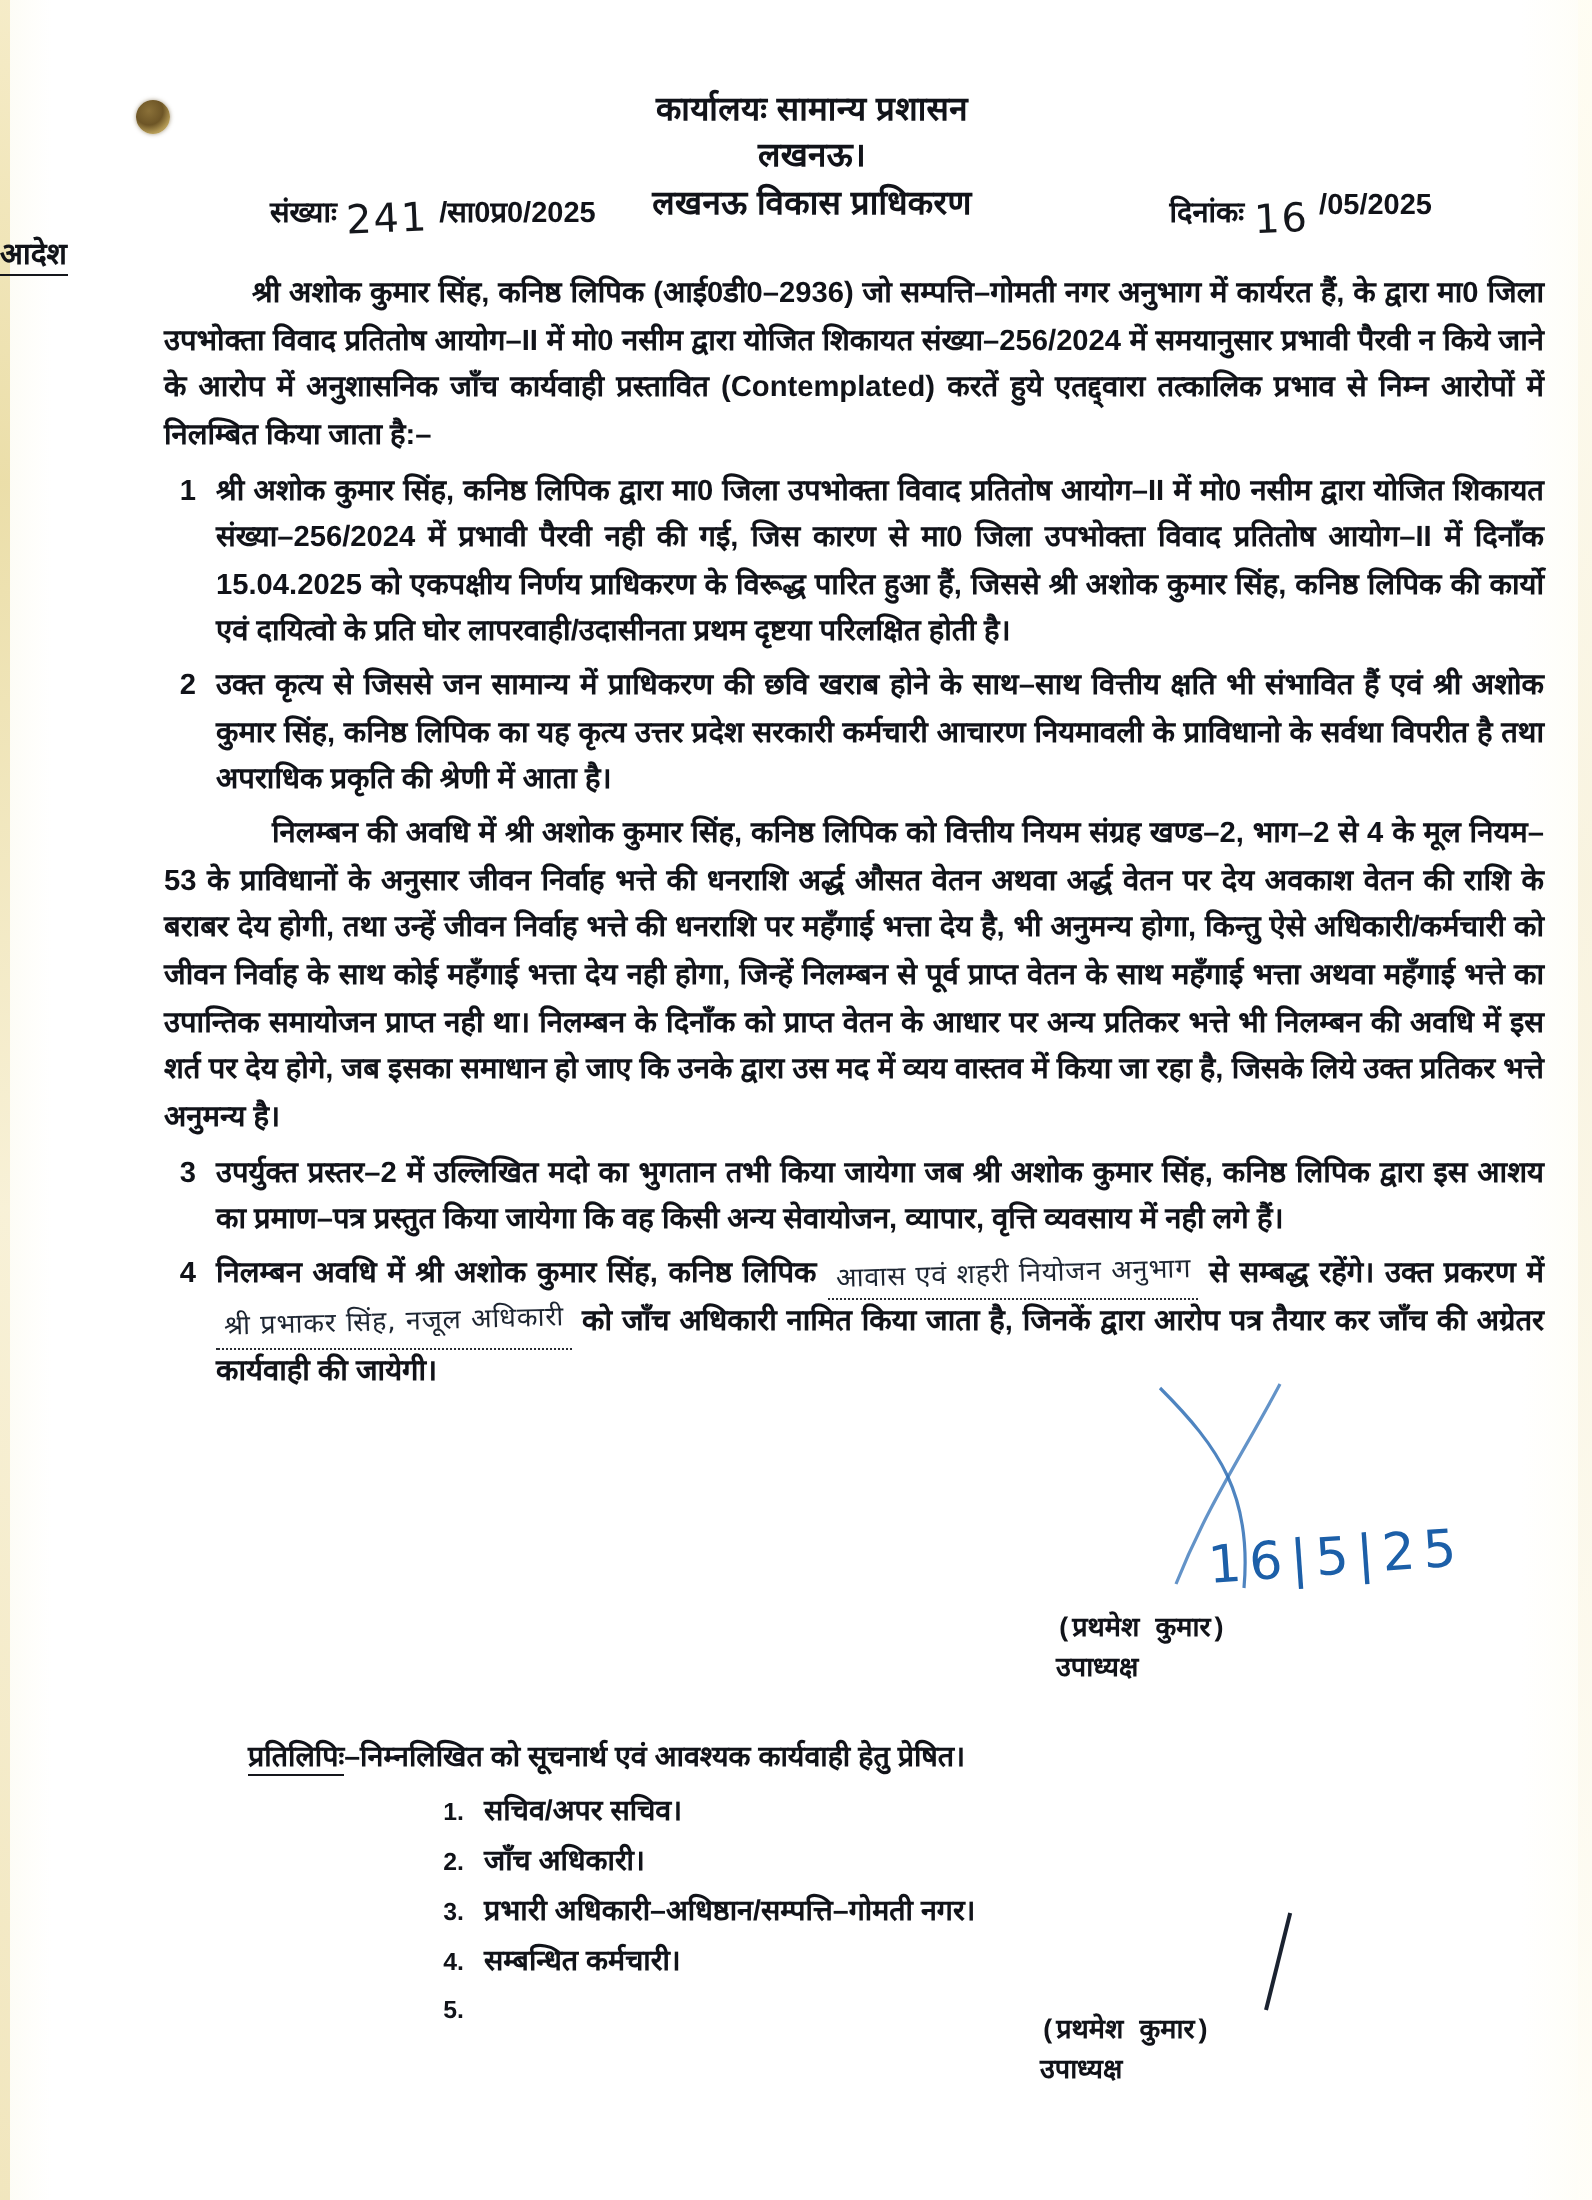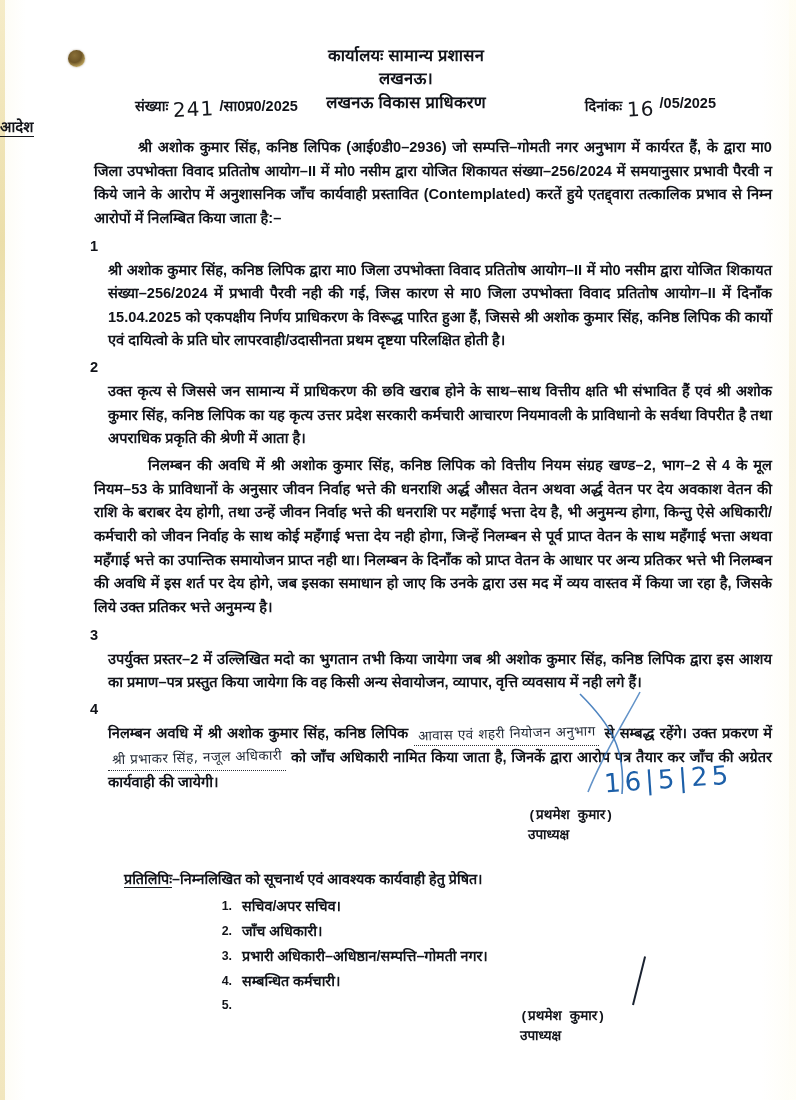--- a/index.html
+++ b/index.html
@@ -100,21 +100,21 @@
   .body-text{
     position:absolute;
     left:78px; right:24px;
     top:136px;
     font-size:14.6px;
     line-height:1.62;
     text-align:justify;
     text-justify:inter-word;
     font-weight:600;
   }
-  .body-text p{ margin:0 0 1px 16px; }
+  .body-text p{ margin:0 0 1px 4px; }
   .indent{ text-indent:44px; }
 
   ol.charges{
     margin:4px 0 0 0;
     padding:0;
     list-style:none;
   }
   ol.charges > li{
     display:flex;
     gap:10px;
@@ -122,21 +122,20 @@
   }
   ol.charges > li .idx{
     flex:0 0 20px;
     text-align:right;
     font-weight:600;
   }
   ol.charges > li .txt{
     flex:1 1 auto;
     text-align:justify;
     text-justify:inter-word;
-    margin-top:24px;
   }
   .sub-para{
     text-indent:54px;
     margin:2px 0 4px 0;
     text-align:justify;
   }
 
   
   .fill{
     display:inline-block;

